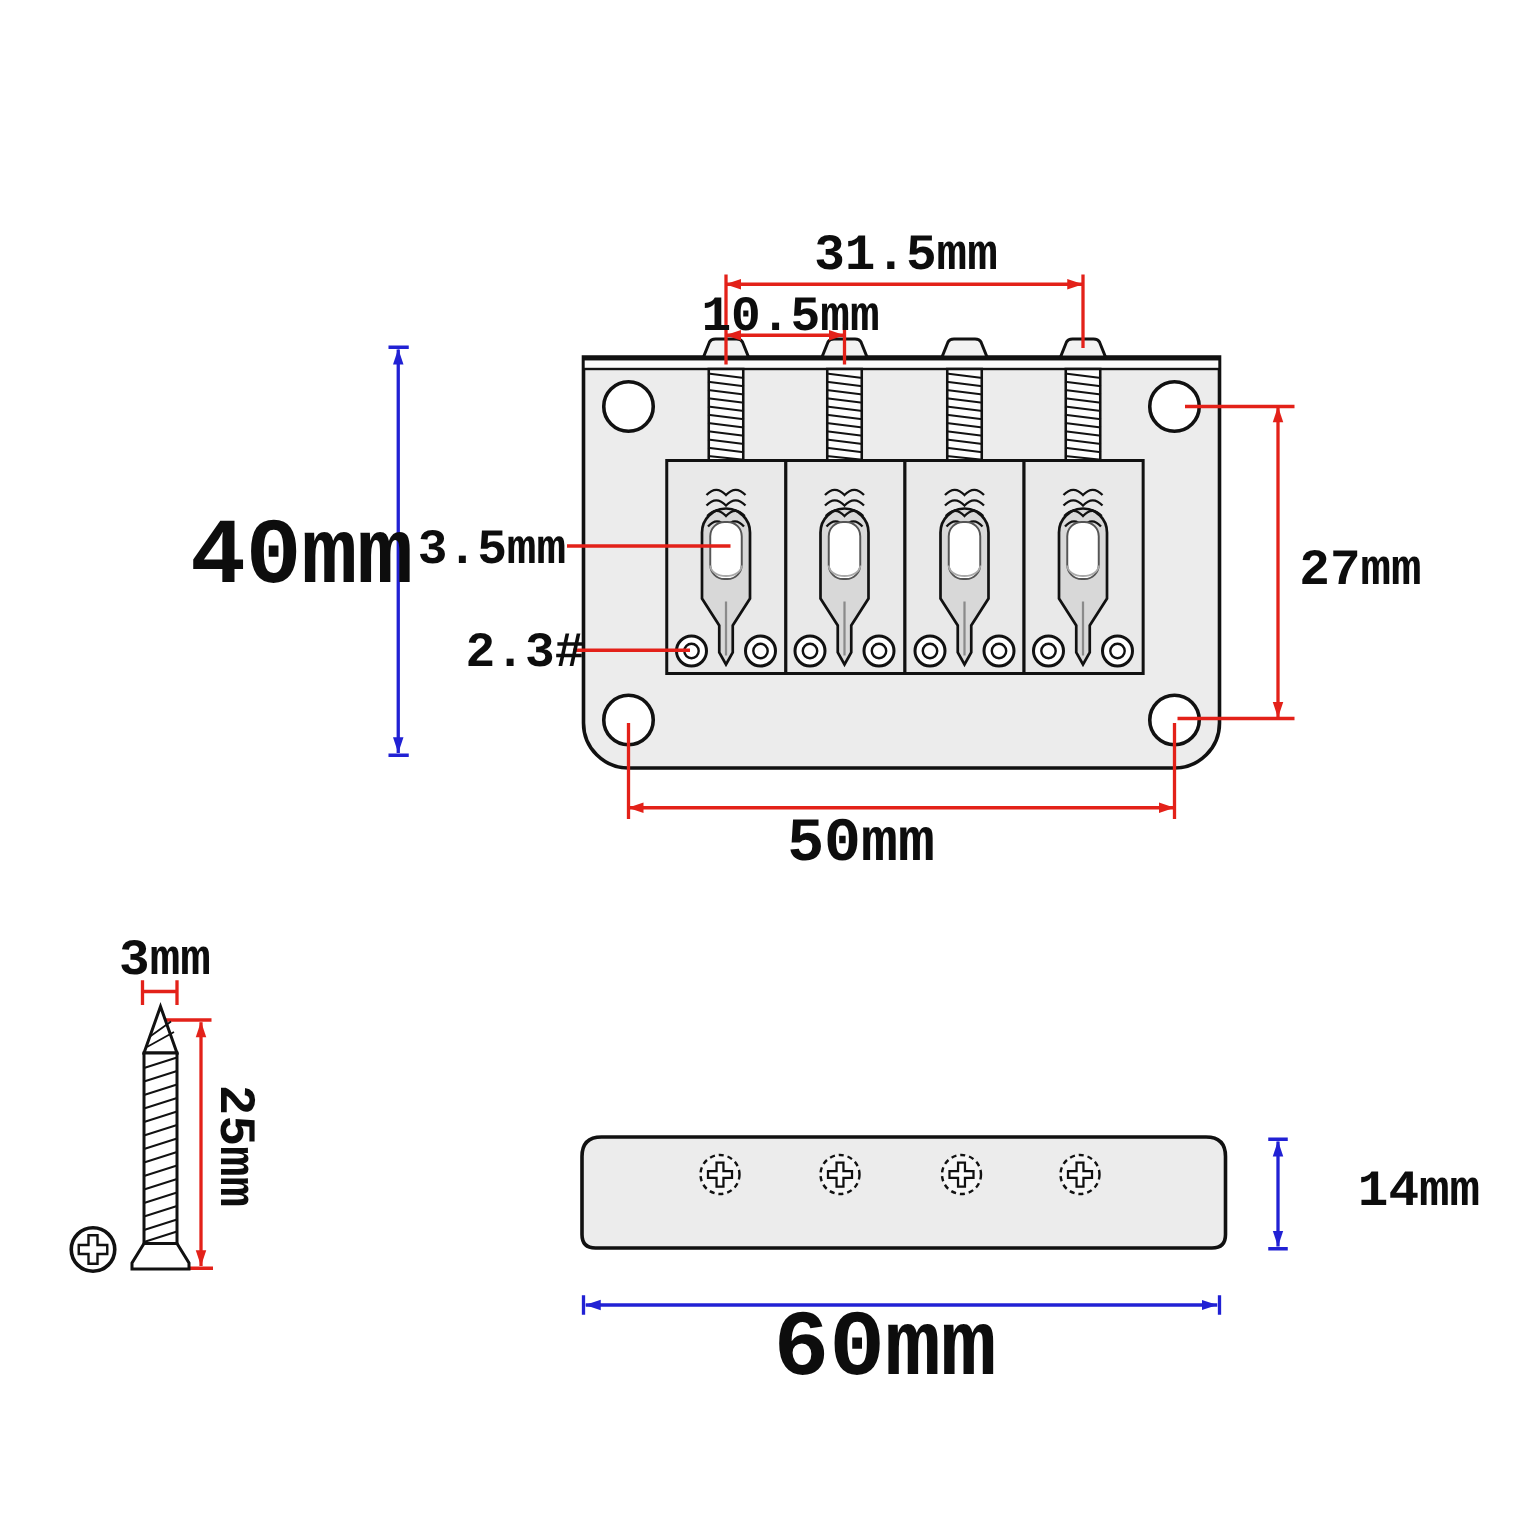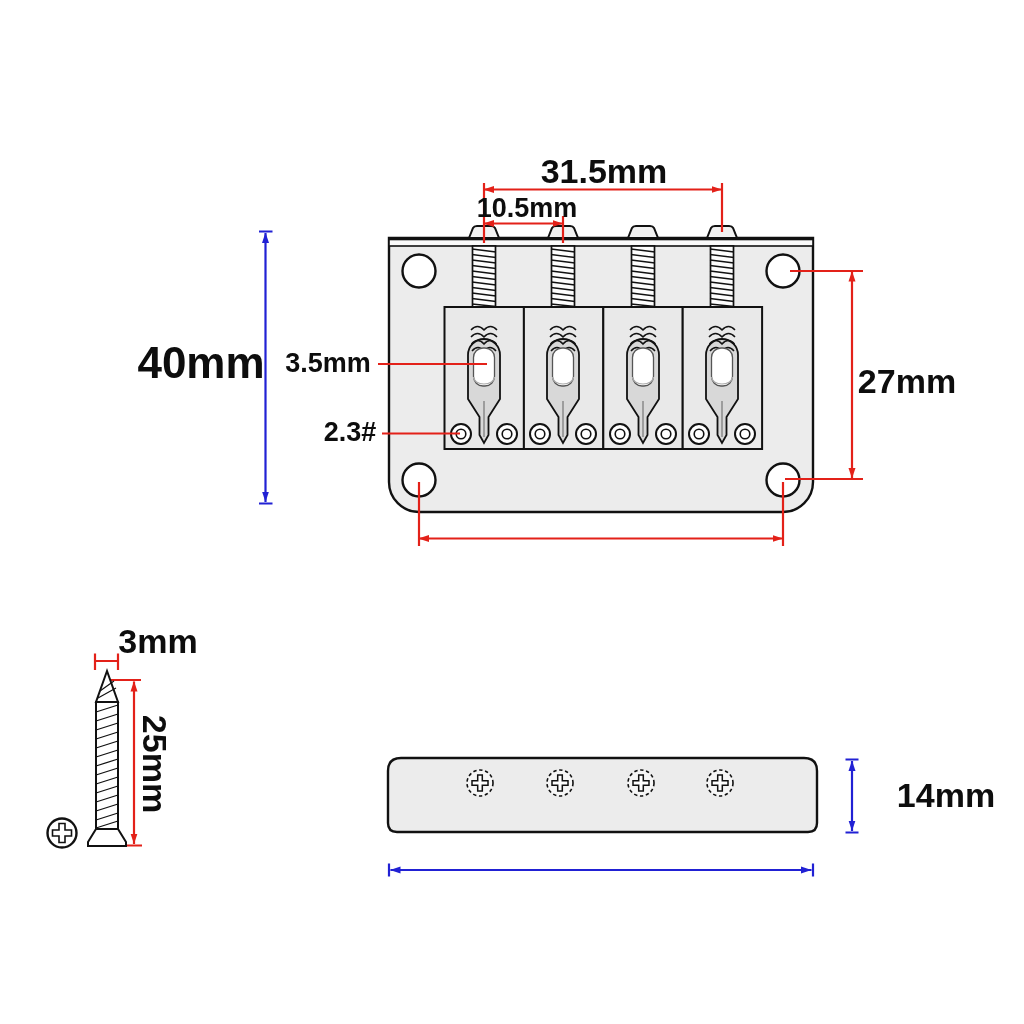--- a/index.html
+++ b/index.html
@@ -1,24 +1,24 @@
 <!DOCTYPE html>
 <html><head>
 <meta charset="utf-8">
 <style>
   html,body{margin:0;padding:0;background:#ffffff;}
   .canvas{position:relative;width:1024px;height:1024px;background:#ffffff;overflow:hidden;
-          font-family:Liberation Sans, sans-serif;}
+          font-family:Liberation Mono, monospace;}
   svg{position:absolute;left:0;top:0;}
   .lbl{position:absolute;color:#0d0d0d;font-weight:600;line-height:1;white-space:nowrap;
        transform:translateX(-50%);}
-  .f27{font-size:27px;}
+  .f27{font-size:33px;}
   .f34{font-size:34px;}
   .f41{font-size:41px;}
-  .f46{font-size:44px;}
+  .f46{font-size:62px;}
   .rot{transform:translate(-50%,-50%) rotate(90deg);}
 </style>
 </head>
 <body>
 
 <div class="canvas">
 
 <svg width="1024" height="1024" viewBox="0 0 1024 1024">
   <defs>
     <marker id="mRe" markerUnits="userSpaceOnUse" markerWidth="12" markerHeight="9" refX="10.5" refY="4" orient="auto">
@@ -143,17 +143,19 @@
     <use href="#sscrew" x="720" y="783"></use>
   </g>
 </svg>
 
 <div class="lbl f34" style="left:604px;top:154px;">31.5mm</div>
 <div class="lbl f27" style="left:527px;top:195px;">10.5mm</div>
 <div class="lbl f46" style="left:201px;top:341px;">40mm</div>
 <div class="lbl f27" style="left:328px;top:350px;">3.5mm</div>
 <div class="lbl f27" style="left:350px;top:419px;">2.3#</div>
 <div class="lbl f34" style="left:907px;top:364px;text-align:center;">27mm</div>
-<div class="lbl f34" style="left:110px;top:624px;margin-left:48px;">3mm</div>
+<div class="lbl f41" style="left:574px;top:543px;">50mm</div>
+<div class="lbl f34" style="left:110px;top:624px;">3mm</div>
 <div class="lbl f34 rot" style="left:155px;top:764px;">25mm</div>
 <div class="lbl f34" style="left:946px;top:778px;">14mm</div>
+<div class="lbl f46" style="left:590px;top:869px;">60mm</div>
 
 </div>
 
 </body></html>

